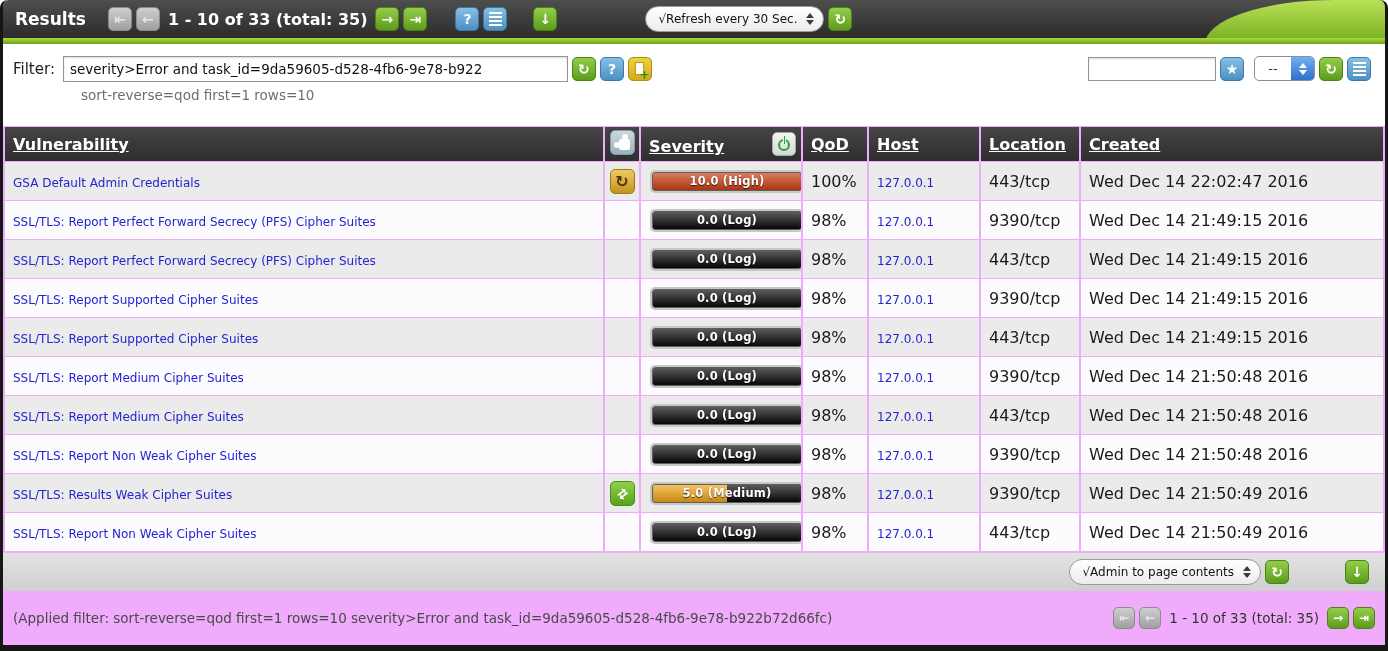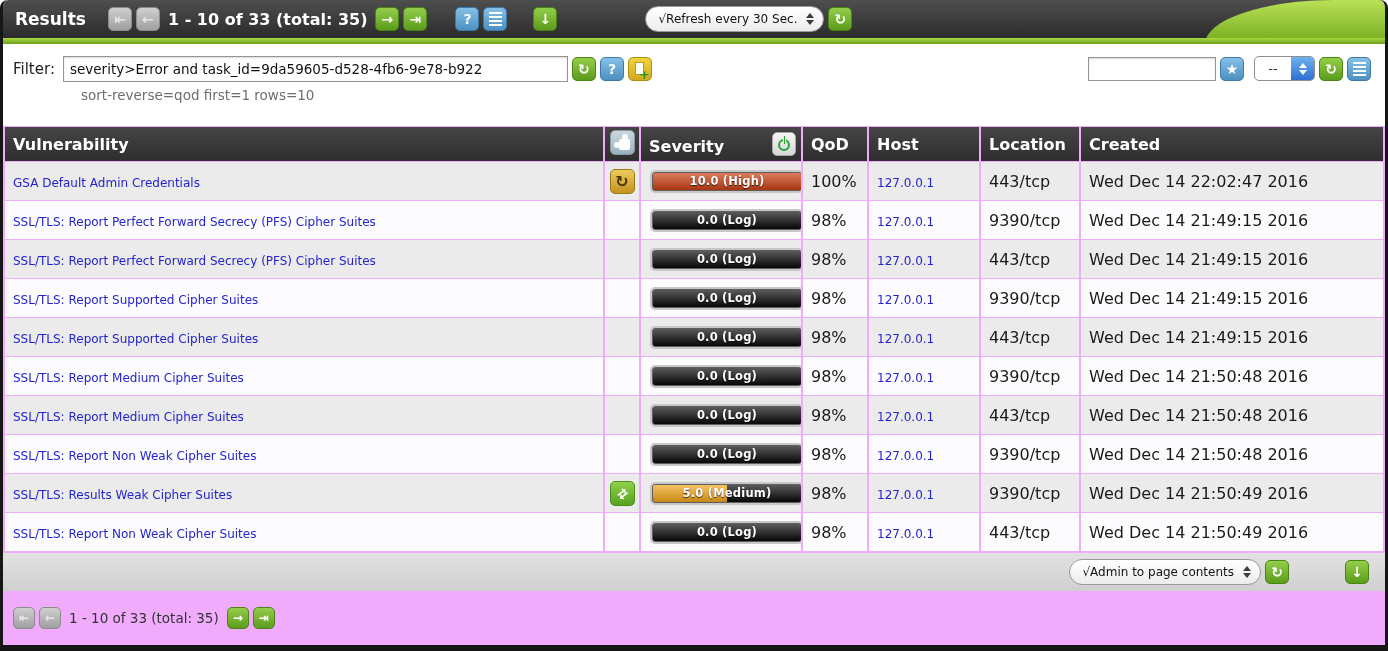--- a/index.html
+++ b/index.html
@@ -61,21 +61,21 @@
   .chev { width: 0; height: 0; border-left: 4px solid transparent; border-right: 4px solid transparent; }
   .chev.up { border-bottom: 5px solid #fff; } .chev.down { border-top: 5px solid #fff; }
 
   
   .doc { position: absolute; left: 6px; top: 4px; width: 9px; height: 13px; background: #fdfdf4; border: 1px solid #bb9a24; }
   .plus { position: absolute; right: 1px; bottom: -1px; color: #2e8f1f; font-weight: bold; font-size: 13px; }
 
   
   table.results { width: 100%; border-collapse: separate; border-spacing: 2px 1px; table-layout: fixed; }
   th { background: linear-gradient(#454545, #2e2e2e); color: #fff; font-size: 16px; text-align: left;
-    height: 34px; padding: 0 0 0 8px; font-weight: bold; }
+    height: 34px; padding: 0 0 0 8px; font-weight: bold; text-decoration: underline; }
   th .th-flex { display: flex; align-items: flex-end; justify-content: space-between; padding-right: 5px; }
   td { height: 38px; padding: 0 0 0 8px; font-size: 16px; color: #1a1a1a; vertical-align: middle;
     overflow: hidden; white-space: nowrap; }
   tr.odd td { background: #ebebeb; }
   tr.even td { background: #fcfcfe; }
   a.vuln-link, a.host-link { color: #2424cf; text-decoration: none; font-size: 12px; }
   td.center { padding: 0; text-align: center; }
 
   
   .sev-bar { position: relative; width: 150px; height: 19px; margin-left: 3px; border-radius: 3px;
@@ -362,20 +362,21 @@
       <span class="sel-arrows">
           <span class="tri up"></span>
           <span class="tri down"></span>
         </span>
     </span>
     <span class="btn green gap-sm">↻</span>
     <span class="btn green" style="margin-left:56px;">↓</span>
   </div>
 
   <div class="bottombar">
+    <span class="applied-filter">(Applied filter: sort-reverse=qod first=1 rows=10 severity&gt;Error and task_id=9da59605-d528-4fb6-9e78-b922b72d66fc)</span>
     <span class="bottom-pg">
       <span class="btn gray sm">⇤</span>
       <span class="btn gray sm gap-sm">←</span>
       <span class="pg-text">1 - 10 of 33 (total: 35)</span>
       <span class="btn green sm">→</span>
       <span class="btn green sm gap-sm">⇥</span>
     </span>
   </div>
 
 </div>

